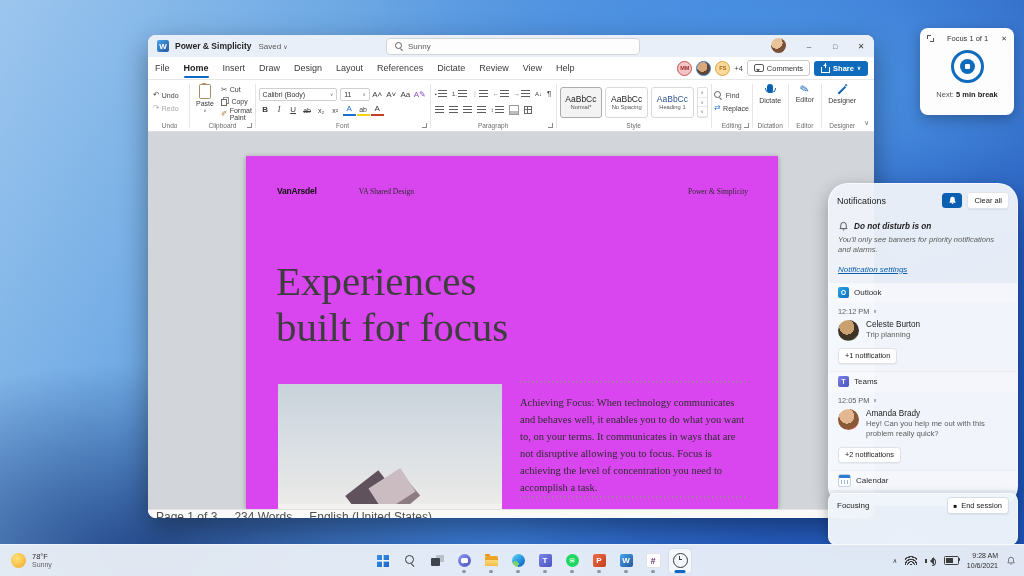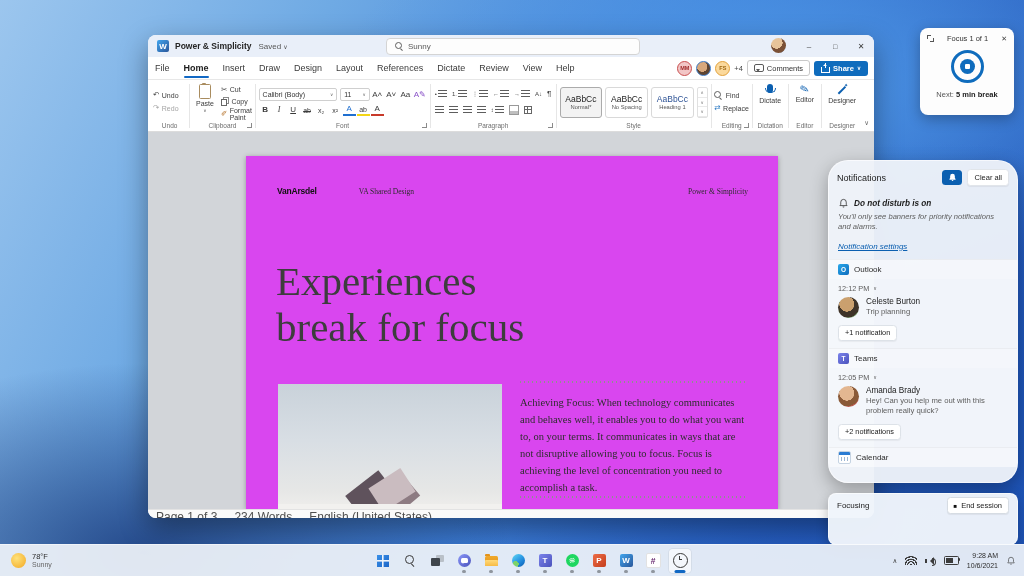--- a/index.html
+++ b/index.html
@@ -122,21 +122,21 @@
   .fwtitle{flex:1;text-align:center;font-size:7.5px;color:#333;}
   .fwclose{font-size:7px;color:#444;}
   .ring{width:27px;height:27px;border-radius:50%;border:3px solid #0f6cbd;margin:7px auto 0;
         display:flex;align-items:center;justify-content:center;}
   .ringin{width:15px;height:15px;border-radius:50%;background:#0f6cbd;display:flex;align-items:center;justify-content:center;}
   .stopsq{width:5px;height:5px;border-radius:1px;background:#fff;}
   .fwnext{text-align:center;font-size:7.5px;color:#555;margin-top:7px;}
   .fwnext b{color:#1b1b1b;}
 
   
-  .notif{position:absolute;left:828px;top:160px;width:188px;height:321px;border-radius:20px;
+  .notif{position:absolute;left:828px;top:183px;width:188px;height:321px;border-radius:20px;
          background:rgba(238,243,249,.96);box-shadow:0 6px 18px rgba(0,0,0,.3);overflow:hidden;
          border:1px solid rgba(255,255,255,.6);}
   .nhead{display:flex;align-items:center;padding:8px 8px 6px;}
   .ntitle{font-size:9px;color:#1b1b1b;flex:1;}
   .nbellbtn{width:20px;height:15px;border-radius:3.5px;background:#0b5fb0;display:flex;align-items:center;justify-content:center;margin-right:5px;}
   .clearall{height:15px;background:#fff;border:1px solid #e1e5ea;border-radius:3.5px;font-size:7.5px;color:#222;
             display:flex;align-items:center;padding:0 6px;box-shadow:0 1px 1px rgba(0,0,0,.06);}
   .dnd{padding:6px 9px 0;font-style:italic;}
   .dndrow{display:flex;align-items:center;gap:5px;}
   .dndtitle{font-size:8.2px;font-weight:bold;color:#1b1b1b;}
@@ -499,21 +499,21 @@
       <div class="ribchev" style="margin-left:auto">∨</div>
     </div>
 
     <div class="docarea">
       <div class="page">
         <div class="dochead">
           <span class="doclogo">VanArsdel</span>
           <span class="docsub">VA Shared Design</span>
           <span class="dochr">Power &amp; Simplicity</span>
         </div>
-        <div class="docheading">Experiences break for focus</div>
+        <div class="docheading">Experiences built for focus</div>
         <div class="docimg">
           <div class="box1"></div>
           <div class="box3"></div>
           <div class="box2"></div>
           <div class="imgtable"></div>
         </div>
         <div class="dotrule" style="top:225px"></div>
         <div class="docbody">Achieving Focus: When technology communicates and behaves well, it enables you to do what you want to, on your terms. It communicates in ways that are not disruptive allowing you to focus. Focus is achieving the level of concentration you need to accomplish a task.</div>
         <div class="dotrule" style="top:340px"></div>
       </div>

